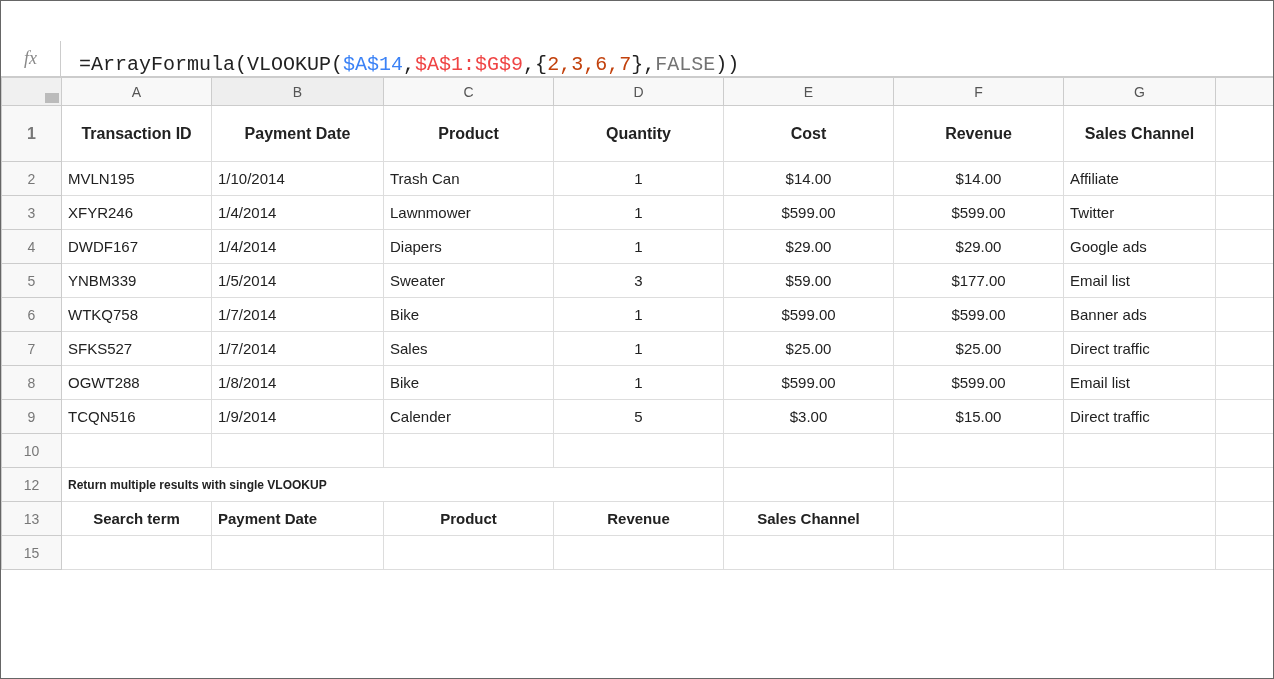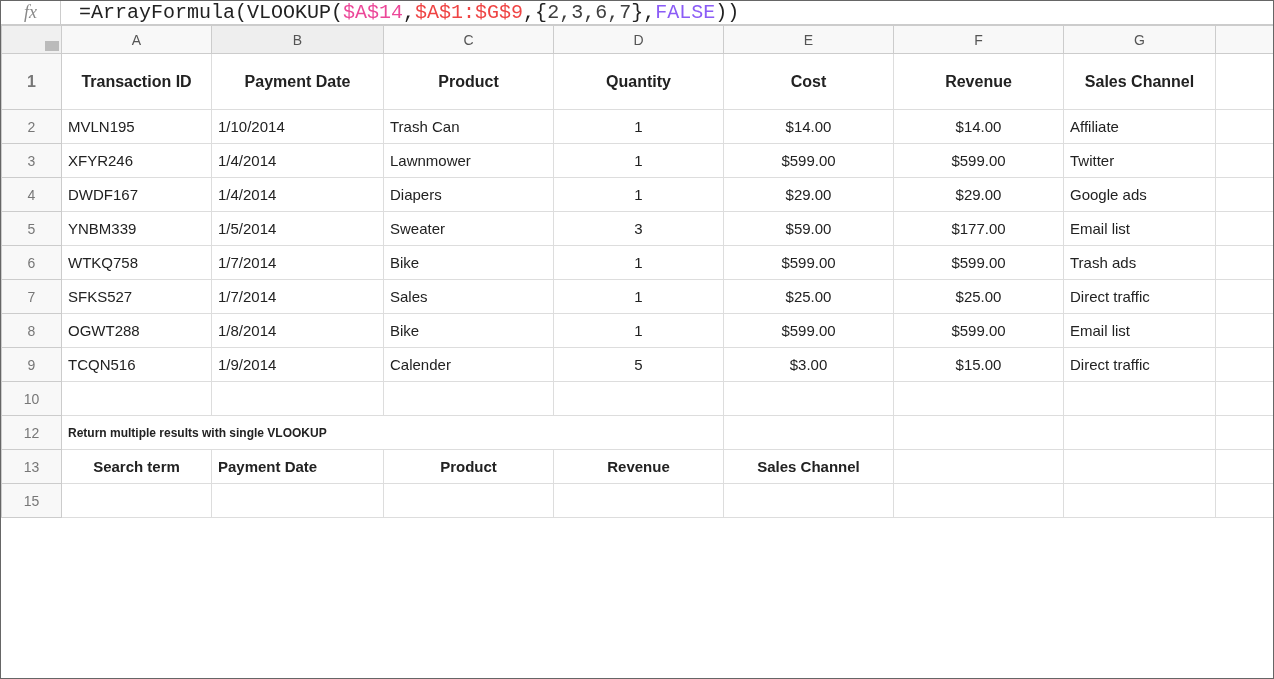--- a/index.html
+++ b/index.html
@@ -15,23 +15,24 @@
     height: 679px;
     border: 1px solid #666;
     background: #fff;
     display: flex;
     flex-direction: column;
     overflow: hidden;
   }
   
   .formula-bar {
     display: flex;
-    align-items: flex-start;
-    height: 24px;
+    align-items: flex-end;
+    height: 36px;
     border-bottom: 1px solid #ccc;
+    margin-top: 40px;
   }
   .fx-cell {
     width: 60px;
     height: 100%;
     border-right: 1px solid #ccc;
     display: flex;
     align-items: center;
     justify-content: center;
     font-style: italic;
     color: #888;
@@ -40,24 +41,24 @@
   }
   .formula-input {
     flex: 1;
     padding: 0 18px;
     font-family: Consolas, "Courier New", monospace;
     font-size: 20px;
     color: #222;
     white-space: nowrap;
     overflow: hidden;
   }
-  .formula-input .f-arg1 { color: #ec4899; }
+  .formula-input .f-arg1 { color: #3b82f6; }
   .formula-input .f-arg2 { color: #ef4444; }
-  .formula-input .f-arg3 { color: #404040; }
-  .formula-input .f-arg4 { color: #8b5cf6; }
+  .formula-input .f-arg3 { color: #c2410c; }
+  .formula-input .f-arg4 { color: #737373; }
 
   
   .grid {
     flex: 1;
     position: relative;
     overflow: hidden;
   }
   table {
     border-collapse: collapse;
     table-layout: fixed;
@@ -250,21 +251,21 @@
         <td></td>
       </tr>
       <tr>
         <td class="row-hdr">6</td>
         <td class="left">WTKQ758</td>
         <td class="left">1/7/2014</td>
         <td class="left">Bike</td>
         <td class="center">1</td>
         <td class="center">$599.00</td>
         <td class="center">$599.00</td>
-        <td class="left">Trash ads</td>
+        <td class="left">Banner ads</td>
         <td></td>
       </tr>
       <tr>
         <td class="row-hdr">7</td>
         <td class="left">SFKS527</td>
         <td class="left">1/7/2014</td>
         <td class="left">Sales</td>
         <td class="center">1</td>
         <td class="center">$25.00</td>
         <td class="center">$25.00</td>

